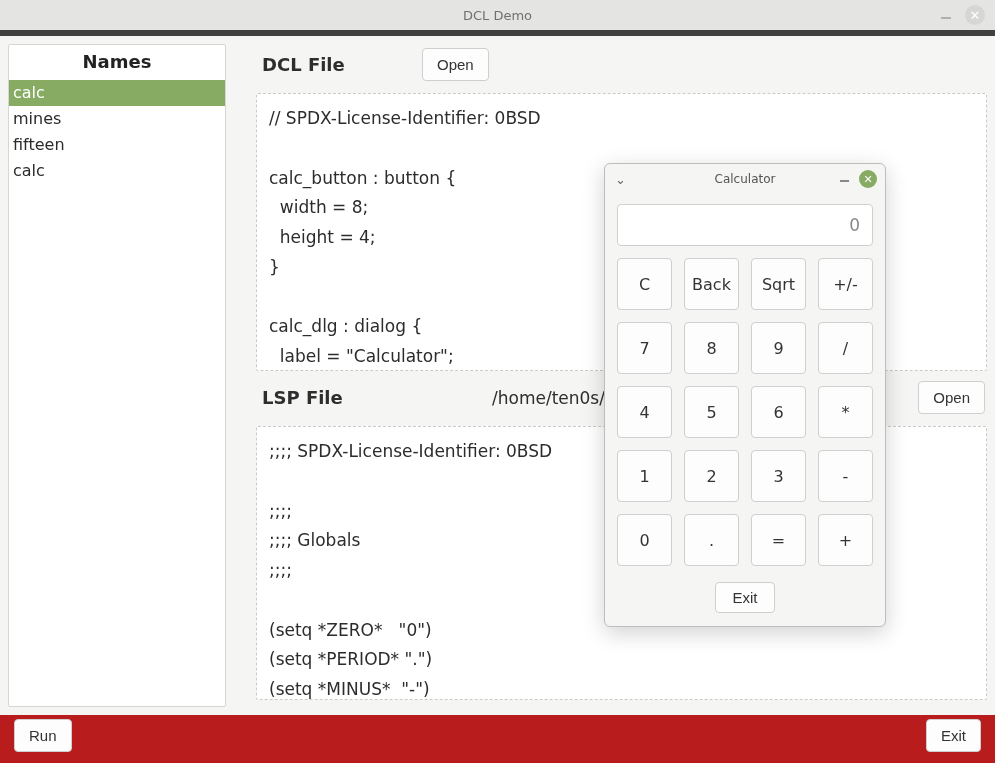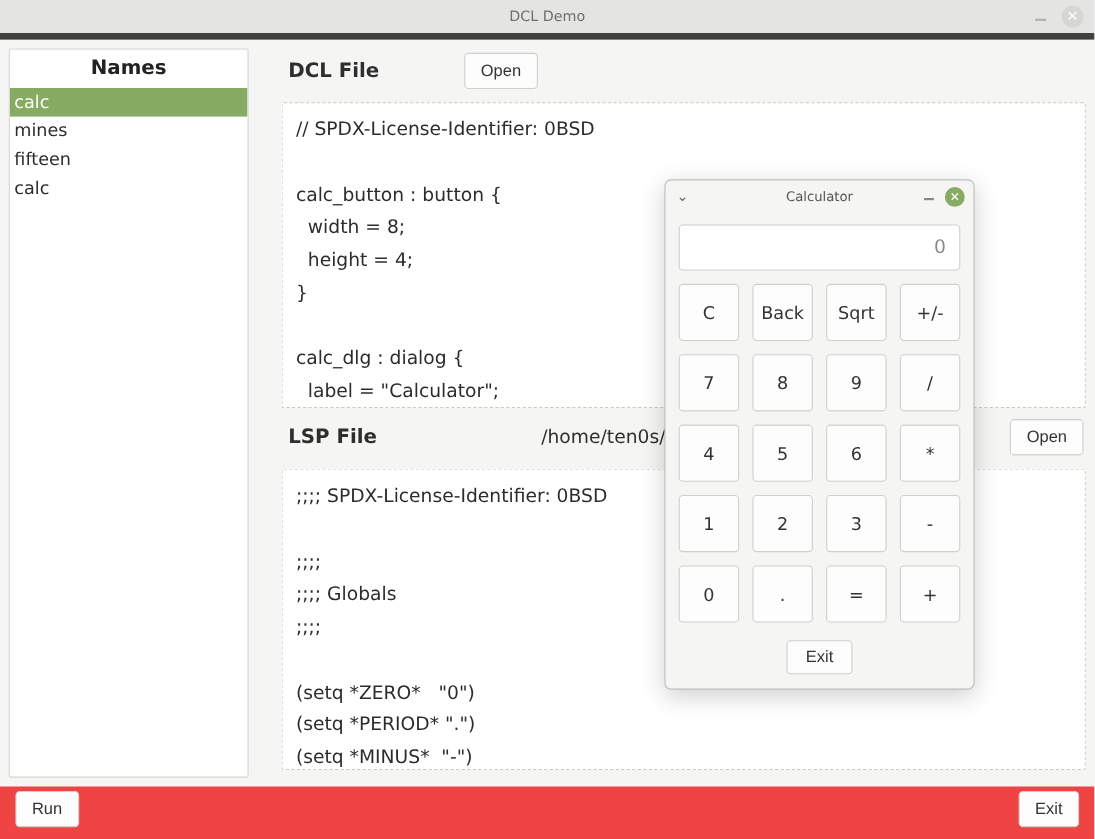--- a/index.html
+++ b/index.html
@@ -121,21 +121,21 @@
     overflow: hidden;
     line-height: 1.75;
     font-family: "DejaVu Sans", "Ubuntu", sans-serif;
   }
   .dcl-box { height: 278px; }
   .lsp-box { height: 274px; }
   .footer {
     position: absolute;
     left: 0; right: 0; bottom: 0;
     height: 48px;
-    background: #ef4444;
+    background: #b91c1c;
     display: flex;
     align-items: center;
     justify-content: space-between;
     padding: 0 14px 8px;
   }
   
   .calc-dialog {
     position: absolute;
     left: 604px;
     top: 163px;

